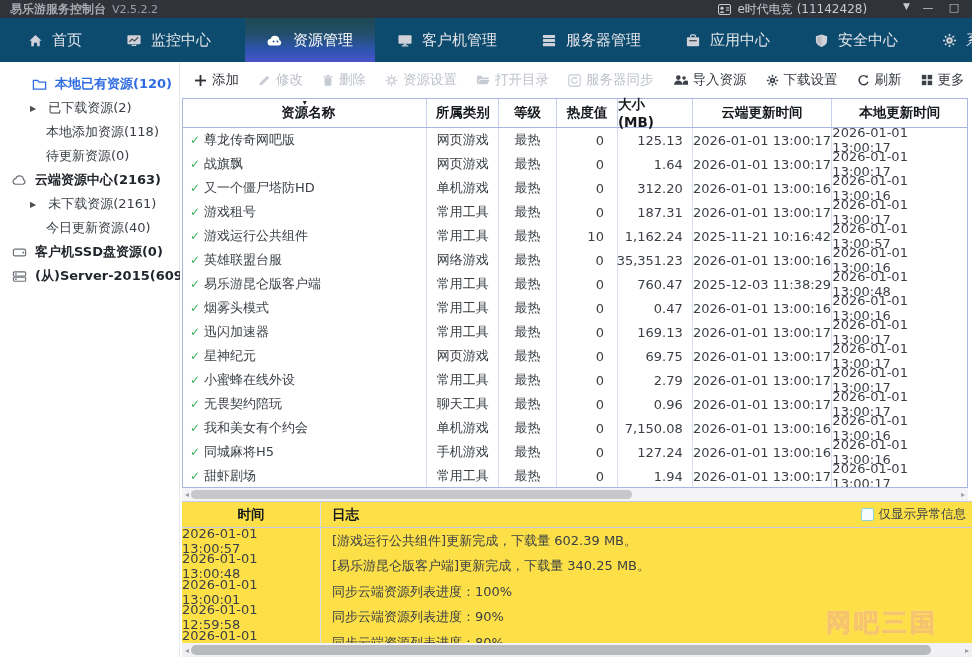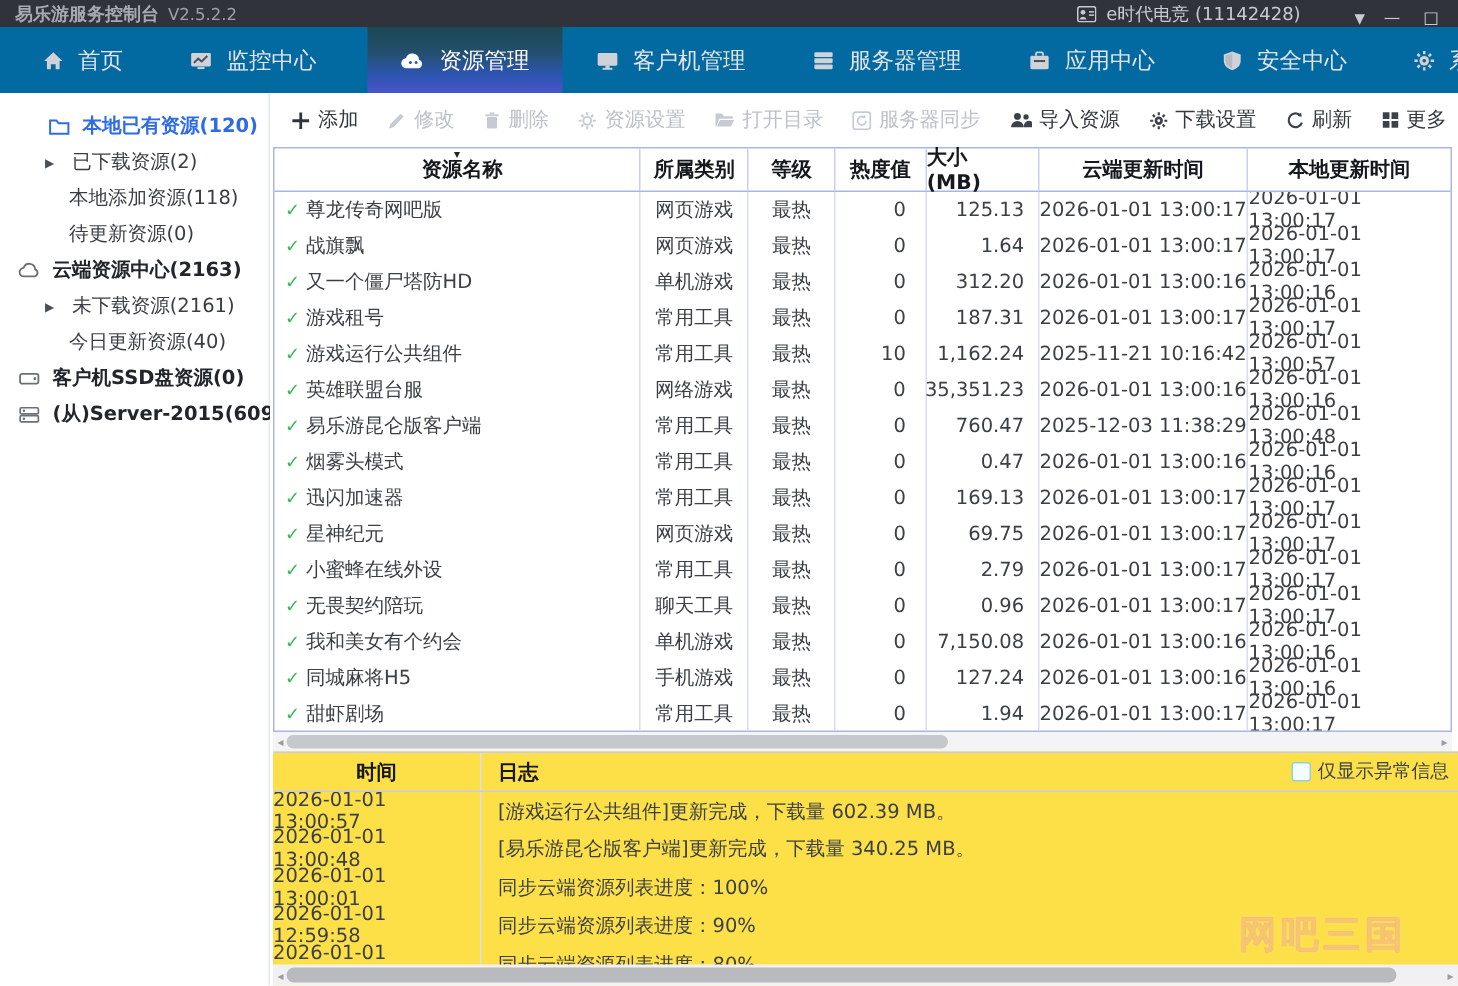--- a/index.html
+++ b/index.html
@@ -5,27 +5,27 @@
   * { margin:0; padding:0; box-sizing:border-box; }
   html,body { width:972px; height:657px; overflow:hidden; }
   body { font-family:"DejaVu Sans","Liberation Sans",sans-serif; background:#fff; position:relative; }
   svg { display:block; }
 
   
   .titlebar { position:absolute; left:0; top:0; width:972px; height:18px; background:#30333a;
     display:flex; align-items:center; padding:0 10px; color:#9da0a8; font-size:12px; }
   .titlebar .app-title { font-weight:bold; color:#a6a9b0; }
   .titlebar .version { margin-left:6px; font-size:11px; }
-  .titlebar .tb-right { margin-left:auto; display:flex; align-items:flex-end; gap:10px; color:#c7cad1; }
+  .titlebar .tb-right { margin-left:auto; display:flex; align-items:flex-start; gap:10px; color:#c7cad1; }
   .titlebar .account { display:flex; align-items:center; gap:6px; }
   .titlebar .caret { font-size:9px; margin-left:26px; }
   .titlebar .winbtn { font-size:11px; width:16px; text-align:center; cursor:pointer; }
 
   
-  .navbar { position:absolute; left:0; top:18px; width:972px; height:44px; background:#0369a1;
+  .navbar { position:absolute; left:0; top:18px; width:972px; height:44px; background:#0c4a6e;
     display:flex; align-items:stretch; padding-left:6px; color:#e2e4e8; font-size:15px; }
   .nav-item { display:flex; align-items:center; gap:9px; padding:0 22px; cursor:pointer; white-space:nowrap; }
   .nav-item .nicon { color:#cfd2d8; }
   .nav-item.active { color:#fff;
     background:linear-gradient(180deg,#1d4852 0%,#234f6e 38%,#2d55b0 72%,#4953c8 100%);margin-left:12px; }
   .nav-item.active .nicon { color:#fff; }
 
   
   .sidebar { position:absolute; left:0; top:62px; width:180px; height:595px; background:#fff;
     border-right:1px solid #e4e7ec; padding-top:10px; font-size:13px; }

